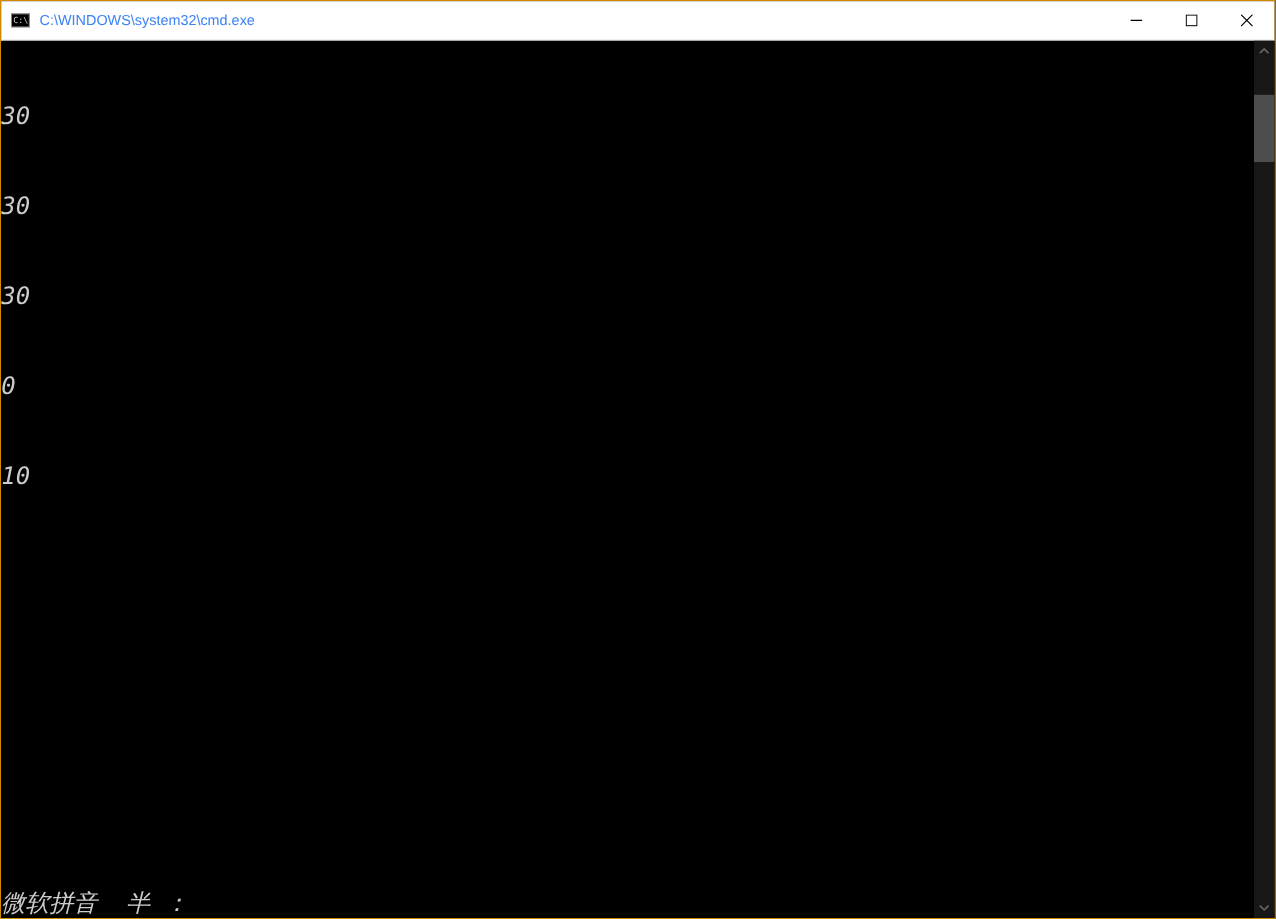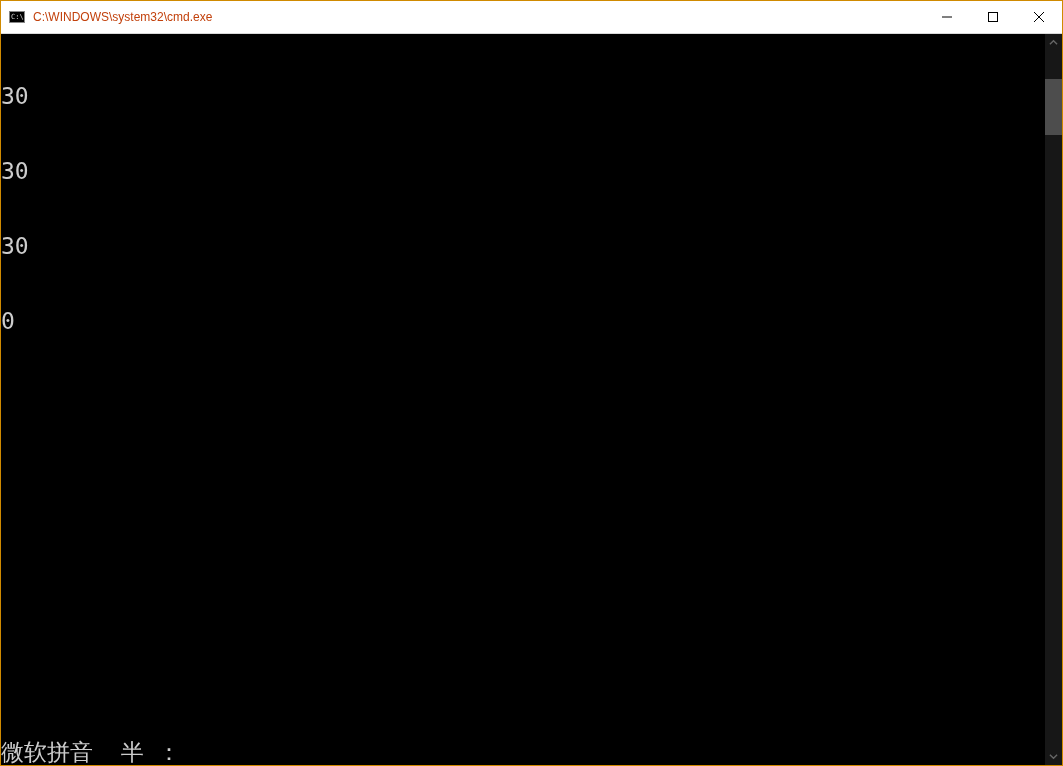--- a/index.html
+++ b/index.html
@@ -22,21 +22,21 @@
     display:flex;align-items:center;
     border-bottom:1px solid #d9d9d9;
     flex:0 0 auto;
   }
   .titlebar-icon{
     width:16px;height:16px;
     margin:0 8px 0 8px;
     flex:0 0 auto;
   }
   .titlebar-title{
-    font-size:12px;color:#c2410c;
+    font-size:12px;color:#3b82f6;
     flex:1 1 auto;
     white-space:nowrap;overflow:hidden;text-overflow:ellipsis;
   }
   .win-controls{
     display:flex;height:100%;flex:0 0 auto;
   }
   .win-btn{
     width:46px;height:100%;
     display:flex;align-items:center;justify-content:center;
     background:transparent;
@@ -46,27 +46,28 @@
   .console-body{
     flex:1 1 auto;
     display:flex;
     background:#000;
     min-height:0;
   }
   .console-text{
     flex:1 1 auto;
     color:#cccccc;
     font-family:"NSimSun","SimSun","Consolas",monospace;
-    font-size:23px;
+    font-size:20px;
     line-height:25px;
     white-space:pre-wrap;
     padding:0;
     overflow:hidden;
     display:flex;flex-direction:column;justify-content:flex-start;
     position:relative;
+    font-style:italic;
   }
   .console-lines{
     flex:0 0 auto;
   }
   .console-line{
     padding-left:0;
     display:block;
   }
   .ime-line{
     position:absolute;
@@ -123,20 +124,21 @@
     </div>
   </div>
 
   <div class="console-body">
     <div class="console-text">
       <div class="console-lines">
         <span class="console-line">30</span>
         <span class="console-line">30</span>
         <span class="console-line">30</span>
         <span class="console-line">0</span>
+        <span class="console-line">10</span>
       </div>
       <span class="console-line ime-line">微软拼音  半 ：</span>
     </div>
 
     <div class="scrollbar">
       <div class="sb-arrow">
         <svg width="9" height="9" viewBox="0 0 10 10">
             <path d="M1 7 L5 3 L9 7" fill="none" stroke="#666" stroke-width="1.5"></path>
           </svg>
       </div>

